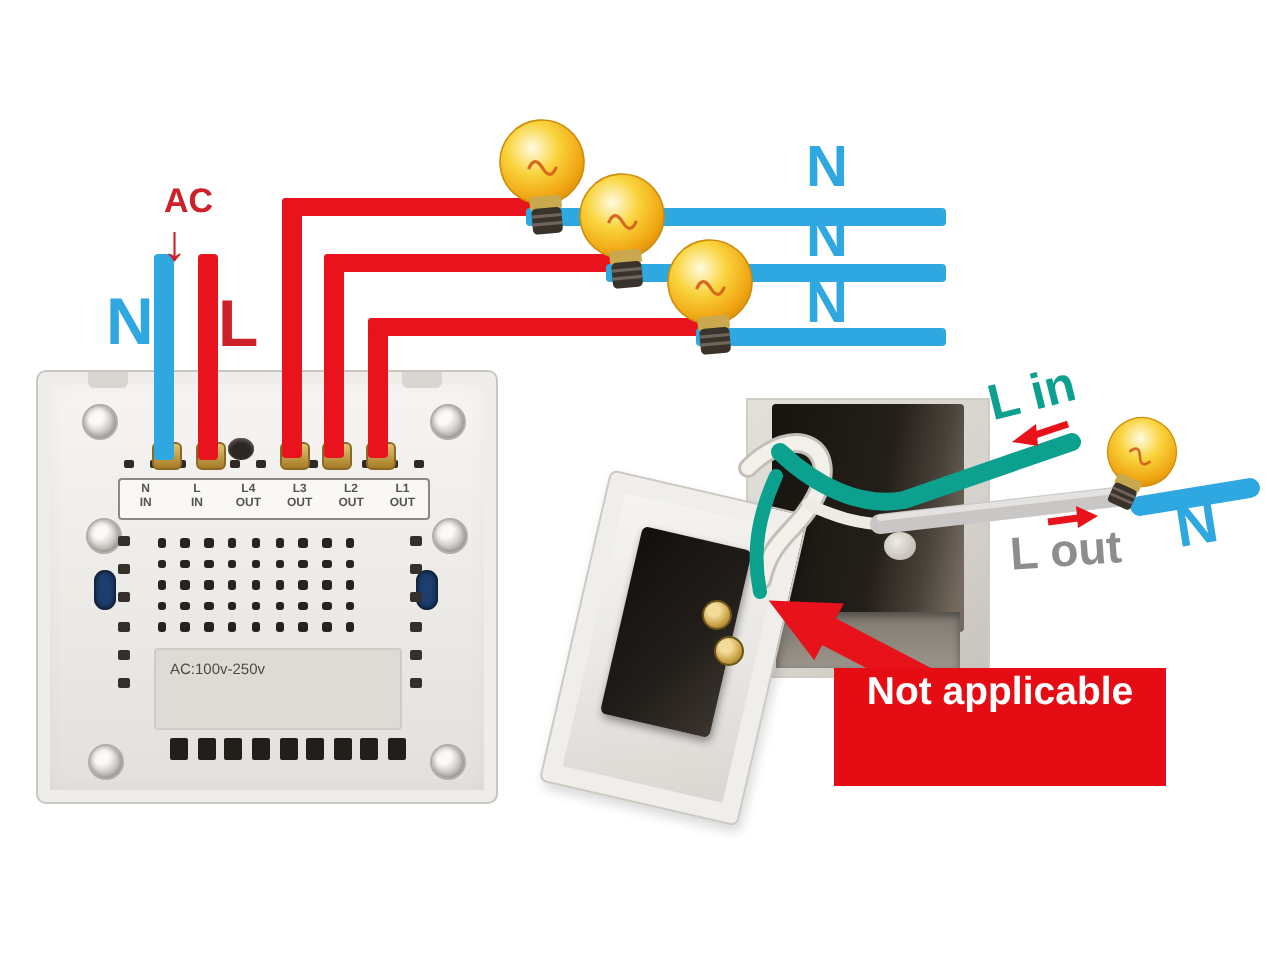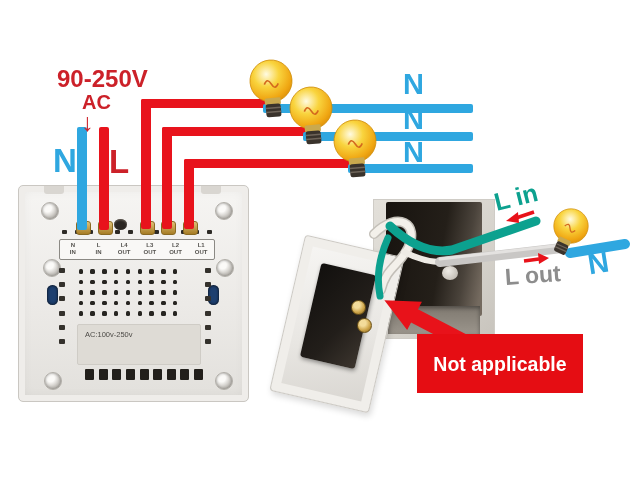--- a/index.html
+++ b/index.html
@@ -88,21 +88,21 @@
     background:linear-gradient(120deg,#12100e 0%,#221e1a 60%,#3c352e 100%);
     border-radius:3px;box-shadow:1px 2px 4px rgba(0,0,0,.4);
   }
   .brass-screw{position:absolute;width:13px;height:13px;border-radius:50%;z-index:4;
     background:radial-gradient(circle at 38% 32%,#f3dc9a 0 25%,#cda449 60%,#7d5d1c 100%);
     border:1px solid #6d5318;}
   
   #warning-banner{
     left:417px;top:334px;width:166px;height:59px;background:#e50d13;z-index:8;
     color:#ffffff;font-weight:bold;font-size:19.5px;line-height:24px;
-    text-align:center;display:flex;flex-direction:column;justify-content:center;
+    display:flex;flex-direction:row;justify-content:center;
   }
   svg.layer{position:absolute;left:0;top:0;z-index:5;pointer-events:none;}
 </style>
 </head>
 <body>
 
 <div id="stage">
 
   <div id="wall-photo" class="abs">
     <div id="box-opening"></div>
@@ -346,22 +346,21 @@
       <rect x="-7.5" y="23" width="15" height="13" rx="2.5" fill="#3a332c"></rect>
       <line x1="-7.5" y1="27" x2="7.5" y2="27" stroke="#6f655a" stroke-width="1.6"></line>
       <line x1="-7.5" y1="31" x2="7.5" y2="31" stroke="#6f655a" stroke-width="1.6"></line>
     </g>
   </svg>
 
   <div id="warning-banner" class="abs">
     <div>Not applicable</div>
   </div>
 
-  <div class="lbl red" style="left:57px;top:65px;font-size:24px;">90-250V</div>
-  <div class="lbl red" style="left:82px;top:91px;font-size:20px;">AC</div>
+  <div class="lbl red" style="left:82px;top:91px;font-size:17px;">AC</div>
   <div class="lbl red" style="left:81px;top:108px;font-size:25px;font-weight:normal;">↓</div>
   <div class="lbl blue" style="left:53px;top:142px;font-size:33px;">N</div>
   <div class="lbl red" style="left:109px;top:143px;font-size:33px;">L</div>
 
   <div class="lbl blue" style="left:403px;top:68px;font-size:29px;">N</div>
   <div class="lbl blue" style="left:403px;top:103px;font-size:29px;">N</div>
   <div class="lbl blue" style="left:403px;top:136px;font-size:29px;">N</div>
 
   <div class="lbl teal" style="left:494px;top:183px;font-size:25px;transform:rotate(-14deg);">L in</div>
   <div class="lbl gray" style="left:505px;top:262px;font-size:23px;transform:rotate(-4deg);">L out</div>

